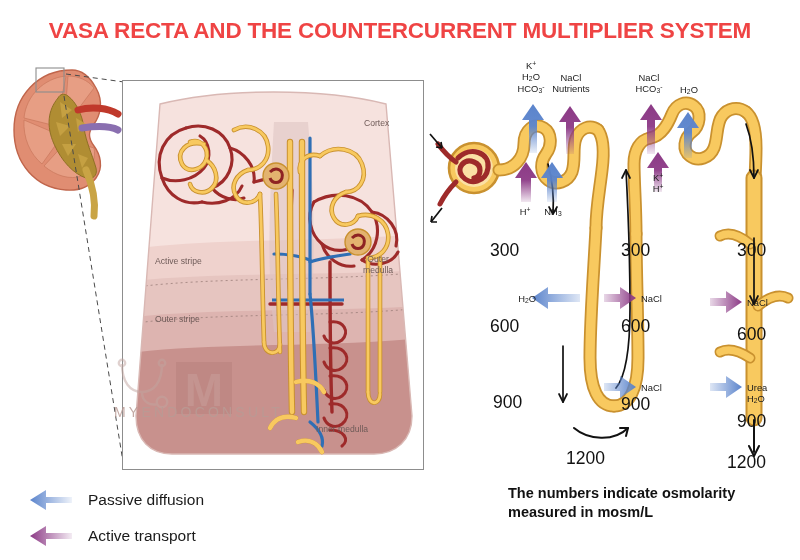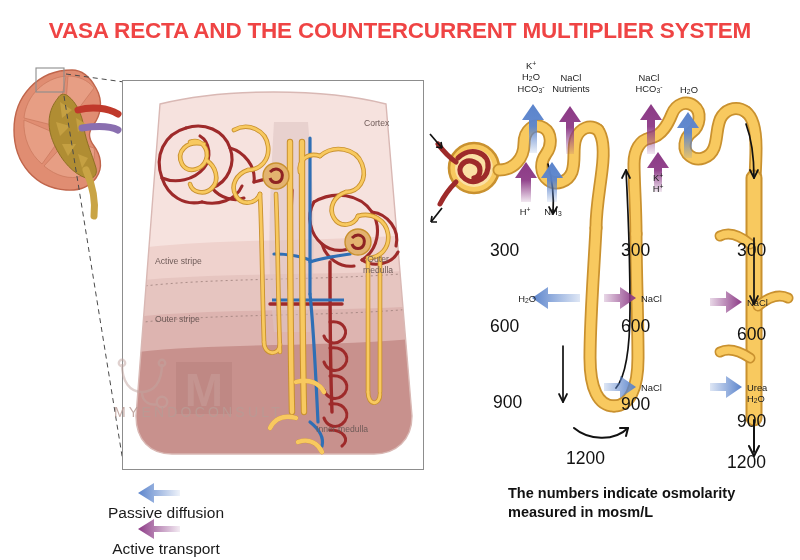--- a/index.html
+++ b/index.html
@@ -53,21 +53,20 @@
   #legend {
     position: absolute;
     left: 28px;
     top: 482px;
     width: 260px;
   }
   .legend-row {
     display: flex;
     align-items: center;
     height: 36px;
-    flex-direction: column;
   }
   .legend-arrow {
     width: 44px;
     height: 22px;
     flex: none;
   }
   .legend-label {
     font-size: 15.5px;
     color: #1a1a1a;
     margin-left: 16px;

